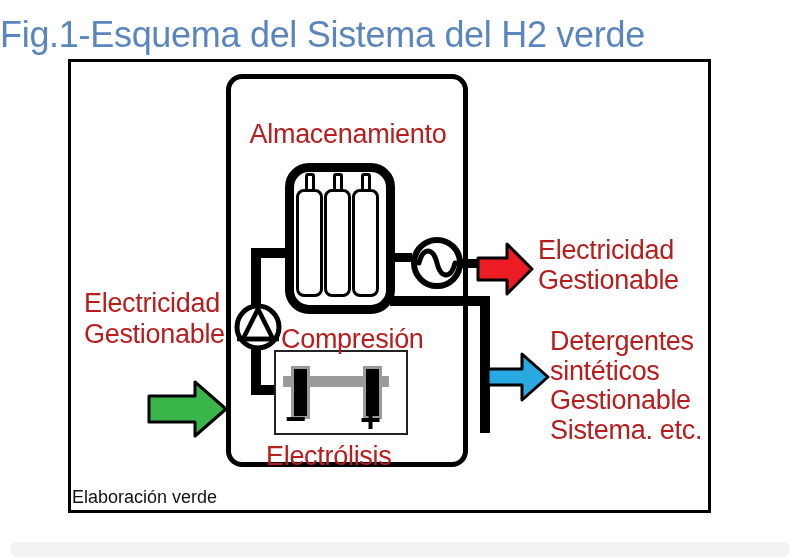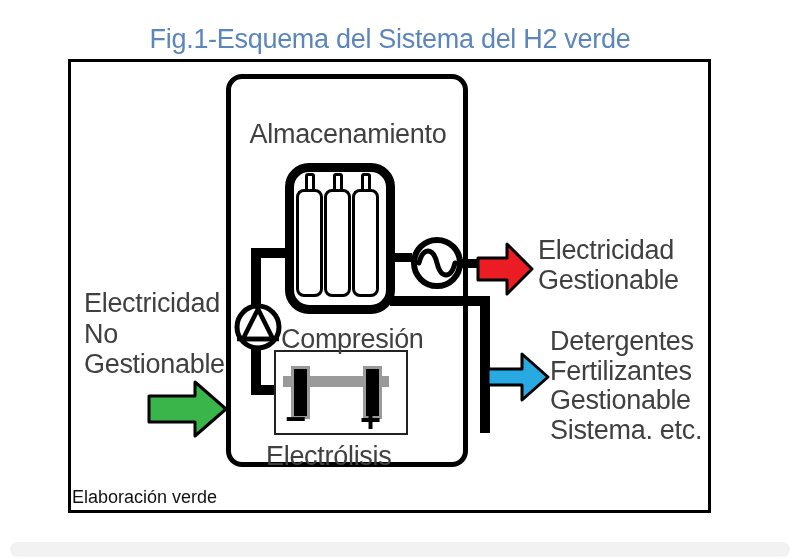--- a/index.html
+++ b/index.html
@@ -2,21 +2,21 @@
 <html><head>
 <meta charset="utf-8">
 <style>
   html,body{margin:0;padding:0;background:#fff;}
   #canvas{
     position:relative;width:800px;height:559px;background:#ffffff;
     font-family:"Liberation Sans", sans-serif;color:#111;overflow:hidden;
   }
   .abs{position:absolute;}
   
-  #fig-title{top:14px;left:0;width:780px;text-align:center;font-size:27px;letter-spacing:-0.3px;margin-top:10px;}
+  #fig-title{top:14px;left:0;width:780px;text-align:left;font-size:36px;letter-spacing:-0.3px;}
   
   #outer-frame{left:68px;top:59px;width:643px;height:454px;border:3px solid #000;box-sizing:border-box;background:#fff;}
   #bottom-strip{left:10px;top:542px;width:780px;height:15px;background:#f2f2f3;border-radius:8px;}
   
   #system-box{left:226px;top:74px;width:242px;height:393px;border:5px solid #000;border-radius:16px;box-sizing:border-box;background:transparent;}
   
   .pipe{background:#000;}
   #pipe-left-h{left:251px;top:248px;width:38px;height:10px;}
   #pipe-left-v{left:251px;top:248px;width:10px;height:58px;}
   #pipe-pump-down{left:251px;top:349px;width:10px;height:46px;}
@@ -32,21 +32,21 @@
   
   #electrolysis-box{left:274px;top:350px;width:134px;height:85px;border:2px solid #222;box-sizing:border-box;background:#fff;}
   #cell-bar{left:283px;top:376px;width:106px;height:11px;background:#9a9a9a;}
   .electrode{top:366px;width:19px;height:53px;background:#000;border:3px solid #9a9a9a;box-sizing:border-box;}
   #electrode-left{left:291px;}
   #electrode-right{left:363px;}
   .polarity{font-size:36px;font-weight:700;line-height:36px;color:#000;}
   #minus-sign{left:285px;top:401px;}
   #plus-sign{left:360px;top:402px;}
   
-  .diagram-label{font-size:27px;letter-spacing:-0.3px;white-space:nowrap;color:#404040;}
+  .diagram-label{font-size:27px;letter-spacing:-0.3px;white-space:nowrap;color:#b91c1c;}
   #storage-label{left:236px;top:119px;width:224px;text-align:center;}
   #compression-label{left:281px;top:324px;text-align:center;}
   #electrolysis-label{left:266px;top:441px;}
   #left-text{left:84px;top:288px;line-height:30.5px;}
   #electricity-text{left:538px;top:236px;line-height:29.5px;}
   #products-text{left:550px;top:327px;line-height:29.5px;}
   #source-note{left:72px;top:487px;font-size:18px;}
   
   #pump-symbol{left:233px;top:302px;}
   #ac-symbol{left:410px;top:236px;}
@@ -110,31 +110,30 @@
   <svg class="abs" id="blue-arrow" width="64" height="50" viewBox="0 0 64 50">
     <polygon points="2,17 36,17 36,2 62,25 36,48 36,33 2,33" stroke="#000" stroke-width="3" stroke-linejoin="round" fill="#29a9e1"></polygon>
   </svg>
 
   <div class="abs diagram-label" id="storage-label">Almacenamiento</div>
   <div class="abs diagram-label" id="compression-label">Compresión</div>
   <div class="abs diagram-label" id="electrolysis-label">Electrólisis</div>
 
   <div class="abs diagram-label" id="left-text">
     <div>Electricidad</div>
-    <div>No</div>
     <div>Gestionable</div>
   </div>
 
   <div class="abs diagram-label" id="electricity-text">
     <div>Electricidad</div>
     <div>Gestionable</div>
   </div>
 
   <div class="abs diagram-label" id="products-text">
     <div>Detergentes</div>
-    <div>Fertilizantes</div>
+    <div>sintéticos</div>
     <div>Gestionable</div>
     <div>Sistema. etc.</div>
   </div>
 
   <div class="abs" id="source-note">Elaboración verde</div>
 
 </div>
 
 </body></html>

